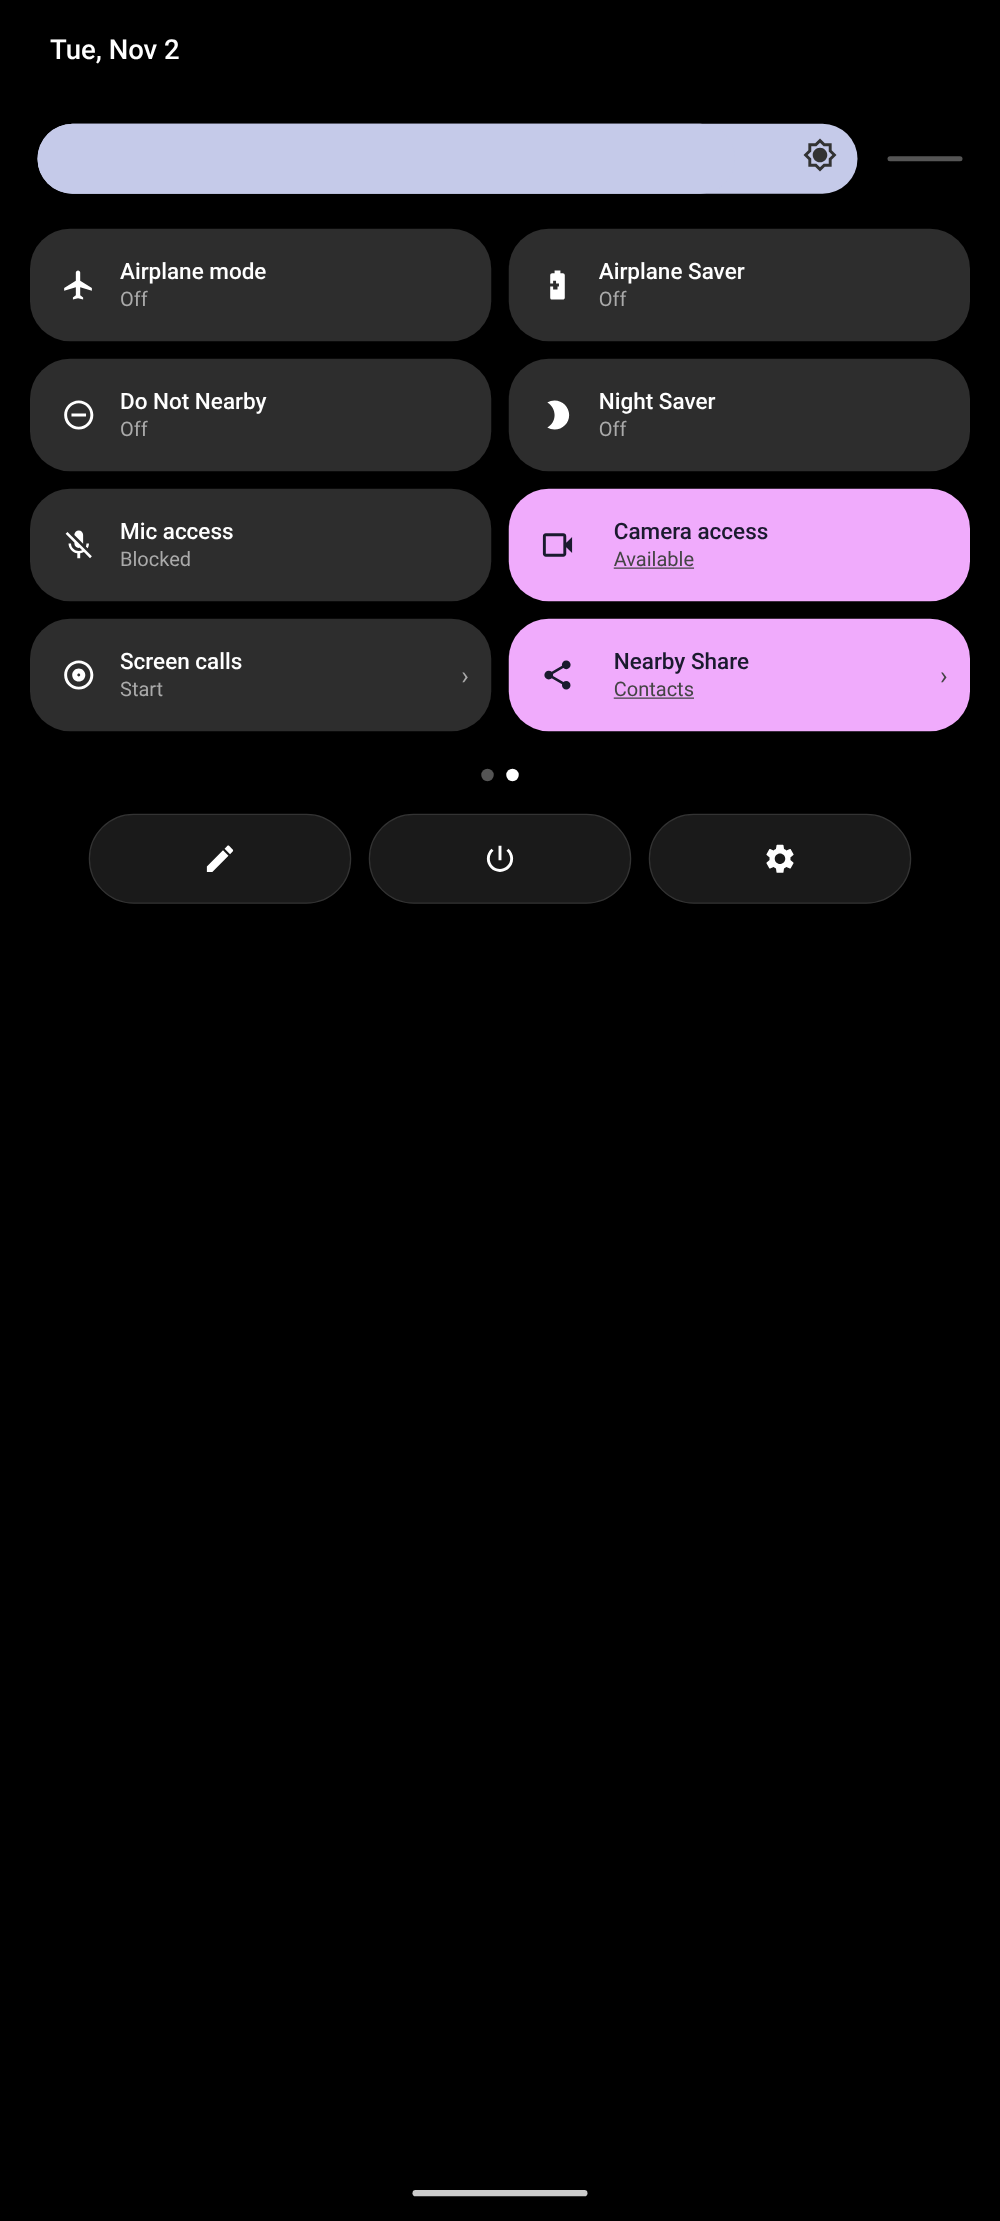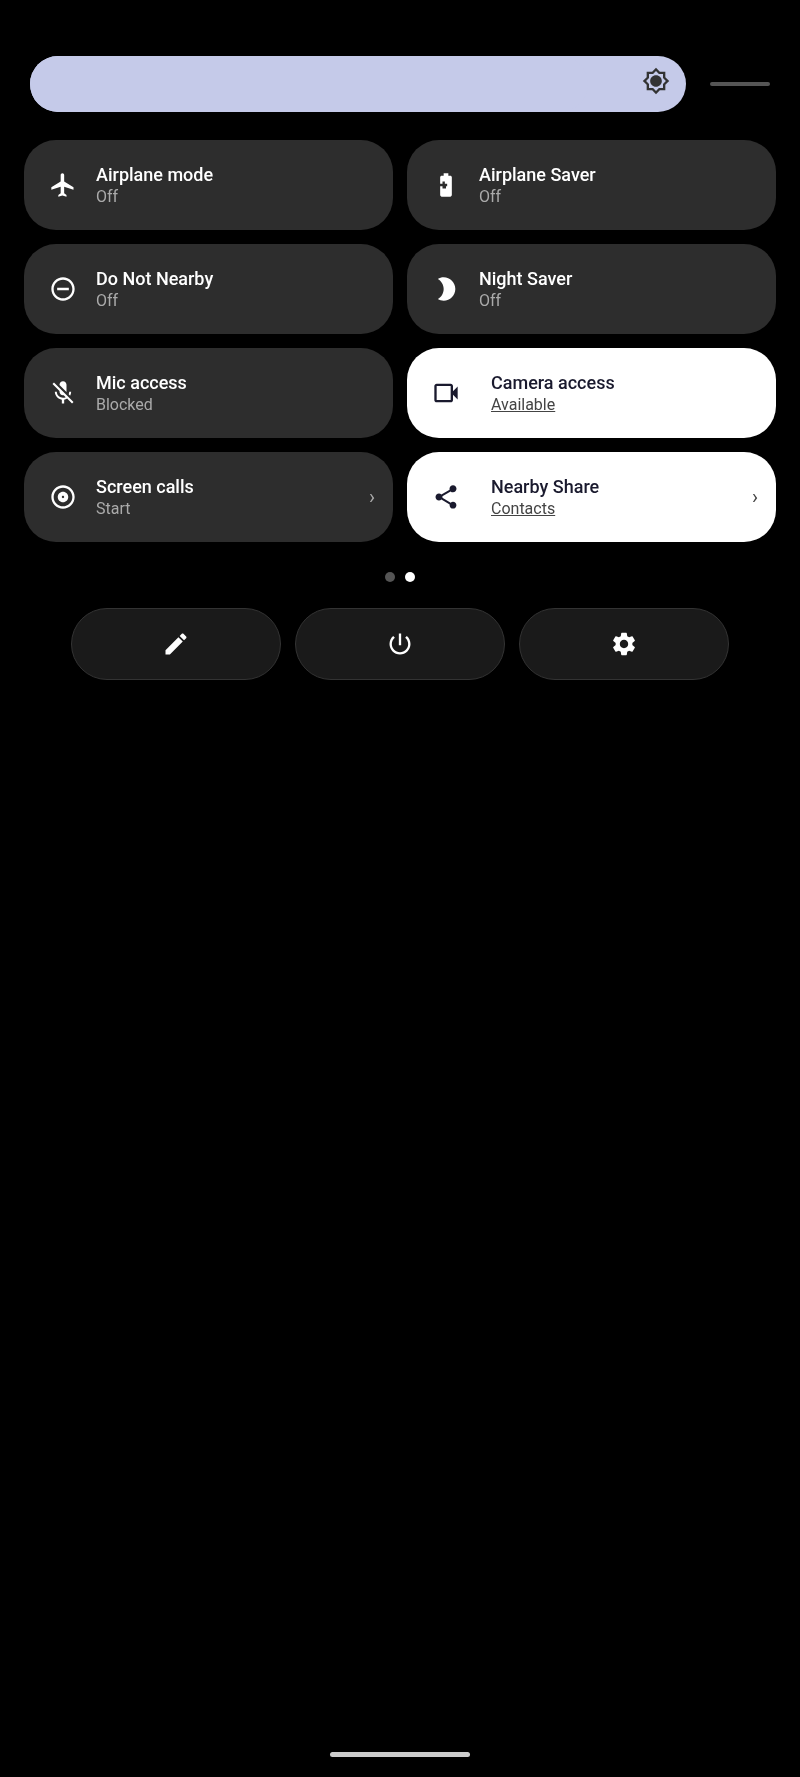--- a/index.html
+++ b/index.html
@@ -108,21 +108,21 @@
       padding: 22px 22px;
       display: flex;
       align-items: center;
       gap: 16px;
       cursor: pointer;
       position: relative;
       min-height: 90px;
     }
 
     .tile.active {
-      background: #ffffff;
+      background: #f0abfc;
       color: #1a1a2e;
       gap: 28px;
     }
 
     .tile-icon {
       font-size: 26px;
       flex-shrink: 0;
       width: 34px;
       display: flex;
       align-items: center;
@@ -228,20 +228,21 @@
     
     .icon-svg {
       width: 28px;
       height: 28px;
     }
   </style>
 </head>
 <body>
 
 <div class="status-bar">
+  <div class="date-line">Tue, Nov 2</div>
 </div>
 
 <div class="brightness-row">
   <div class="brightness-slider-container">
     <div class="brightness-slider-fill"></div>
     <div class="brightness-icon">
       <svg viewBox="0 0 24 24" fill="#333" style="width:28px;height:28px;">
           <path d="M20 8.69V4h-4.69L12 .69 8.69 4H4v4.69L.69 12 4 15.31V20h4.69L12 23.31 15.31 20H20v-4.69L23.31 12 20 8.69zm-2 5.79V18h-3.52L12 20.48 9.52 18H6v-3.52L3.52 12 6 9.52V6h3.52L12 3.52 14.48 6H18v3.52L20.48 12 18 14.48zM12 7c-2.76 0-5 2.24-5 5s2.24 5 5 5 5-2.24 5-5-2.24-5-5-5z"></path>
         </svg>
     </div>

